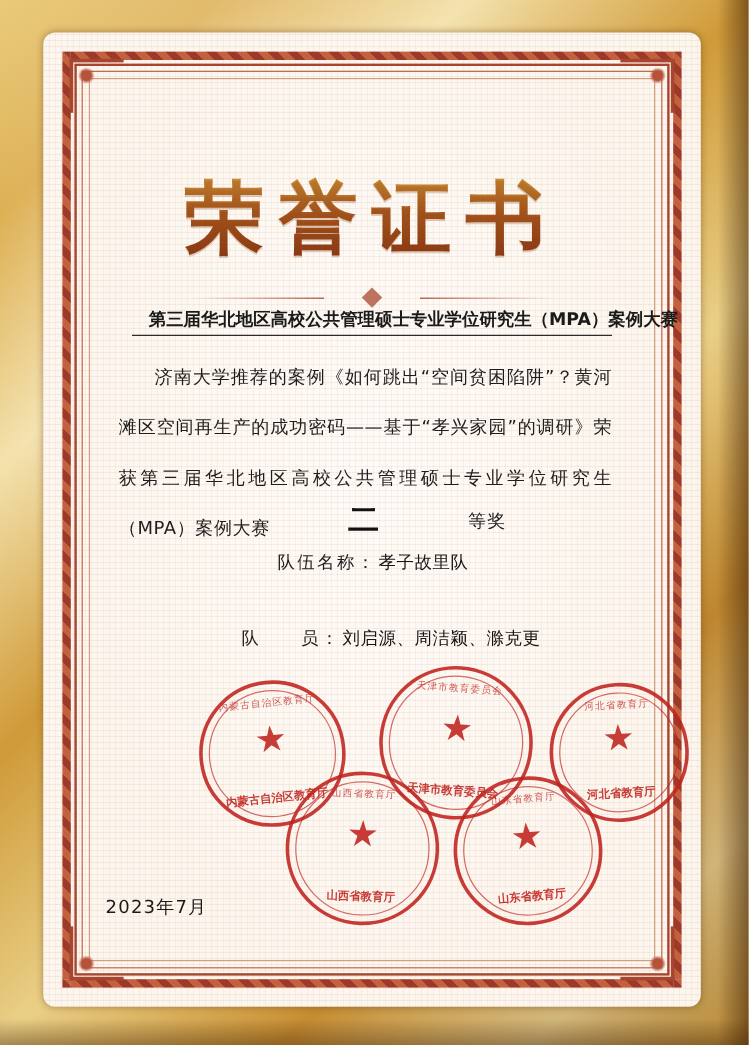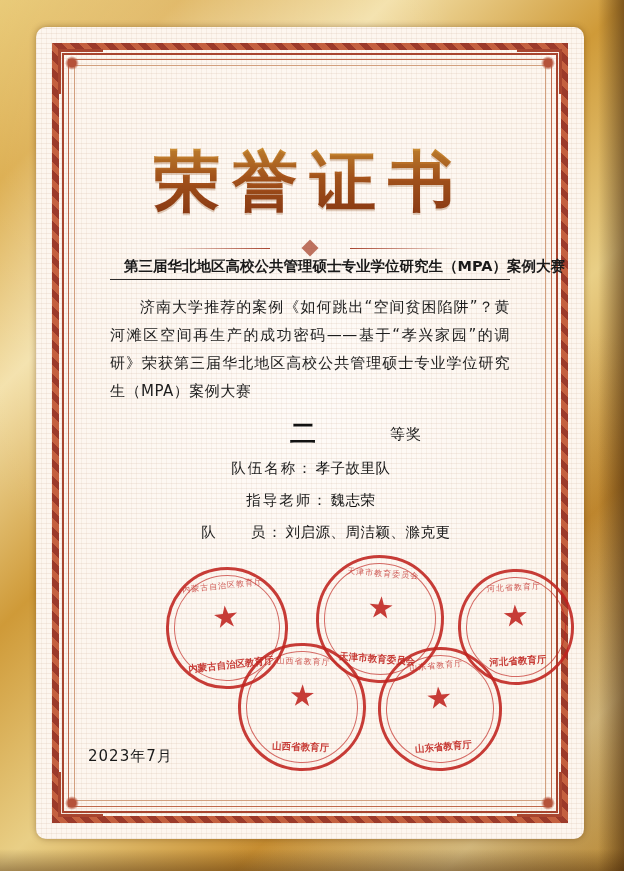--- a/index.html
+++ b/index.html
@@ -192,25 +192,25 @@
     position: absolute;
     left: 22px; right: 22px;
     top: 200px;
     height: 1px;
     background: #2b2b2b;
   }
 
   
   .body-text {
     position: absolute;
-    left: 22px; right: 22px;
+    left: 11px; right: 22px;
     top: 214px;
     font-family: "DejaVu Sans", "Liberation Sans", sans-serif;
     font-size: 15px;
-    line-height: 28px;
+    line-height: 42px;
     color: #1d1d1d;
     text-align: justify;
     text-indent: 30px;
     letter-spacing: 0.5px;
   }
 
   
   .award-line {
     position: absolute;
     left: 22px; right: 22px;
@@ -373,23 +373,20 @@
 
       <div class="award-line">
         <div class="award-grade">二</div>
         <div class="award-suffix">等奖</div>
       </div>
 
       <div class="field team">
         <span class="label">队伍名称：</span><span class="value">孝子故里队</span>
       </div>
 
-      <div class="field advisor">
-        <span class="label">指导老师：</span><span class="value">魏志荣</span>
-      </div>
 
       <div class="field members">
         <span class="label">队　　员：</span><span class="value">刘启源、周洁颖、滁克更</span>
       </div>
 
       <div class="seals">
         <div class="seal s1">
           <div class="rim"></div>
           <div class="seal-arc">内蒙古自治区教育厅</div>
           <div class="star">

